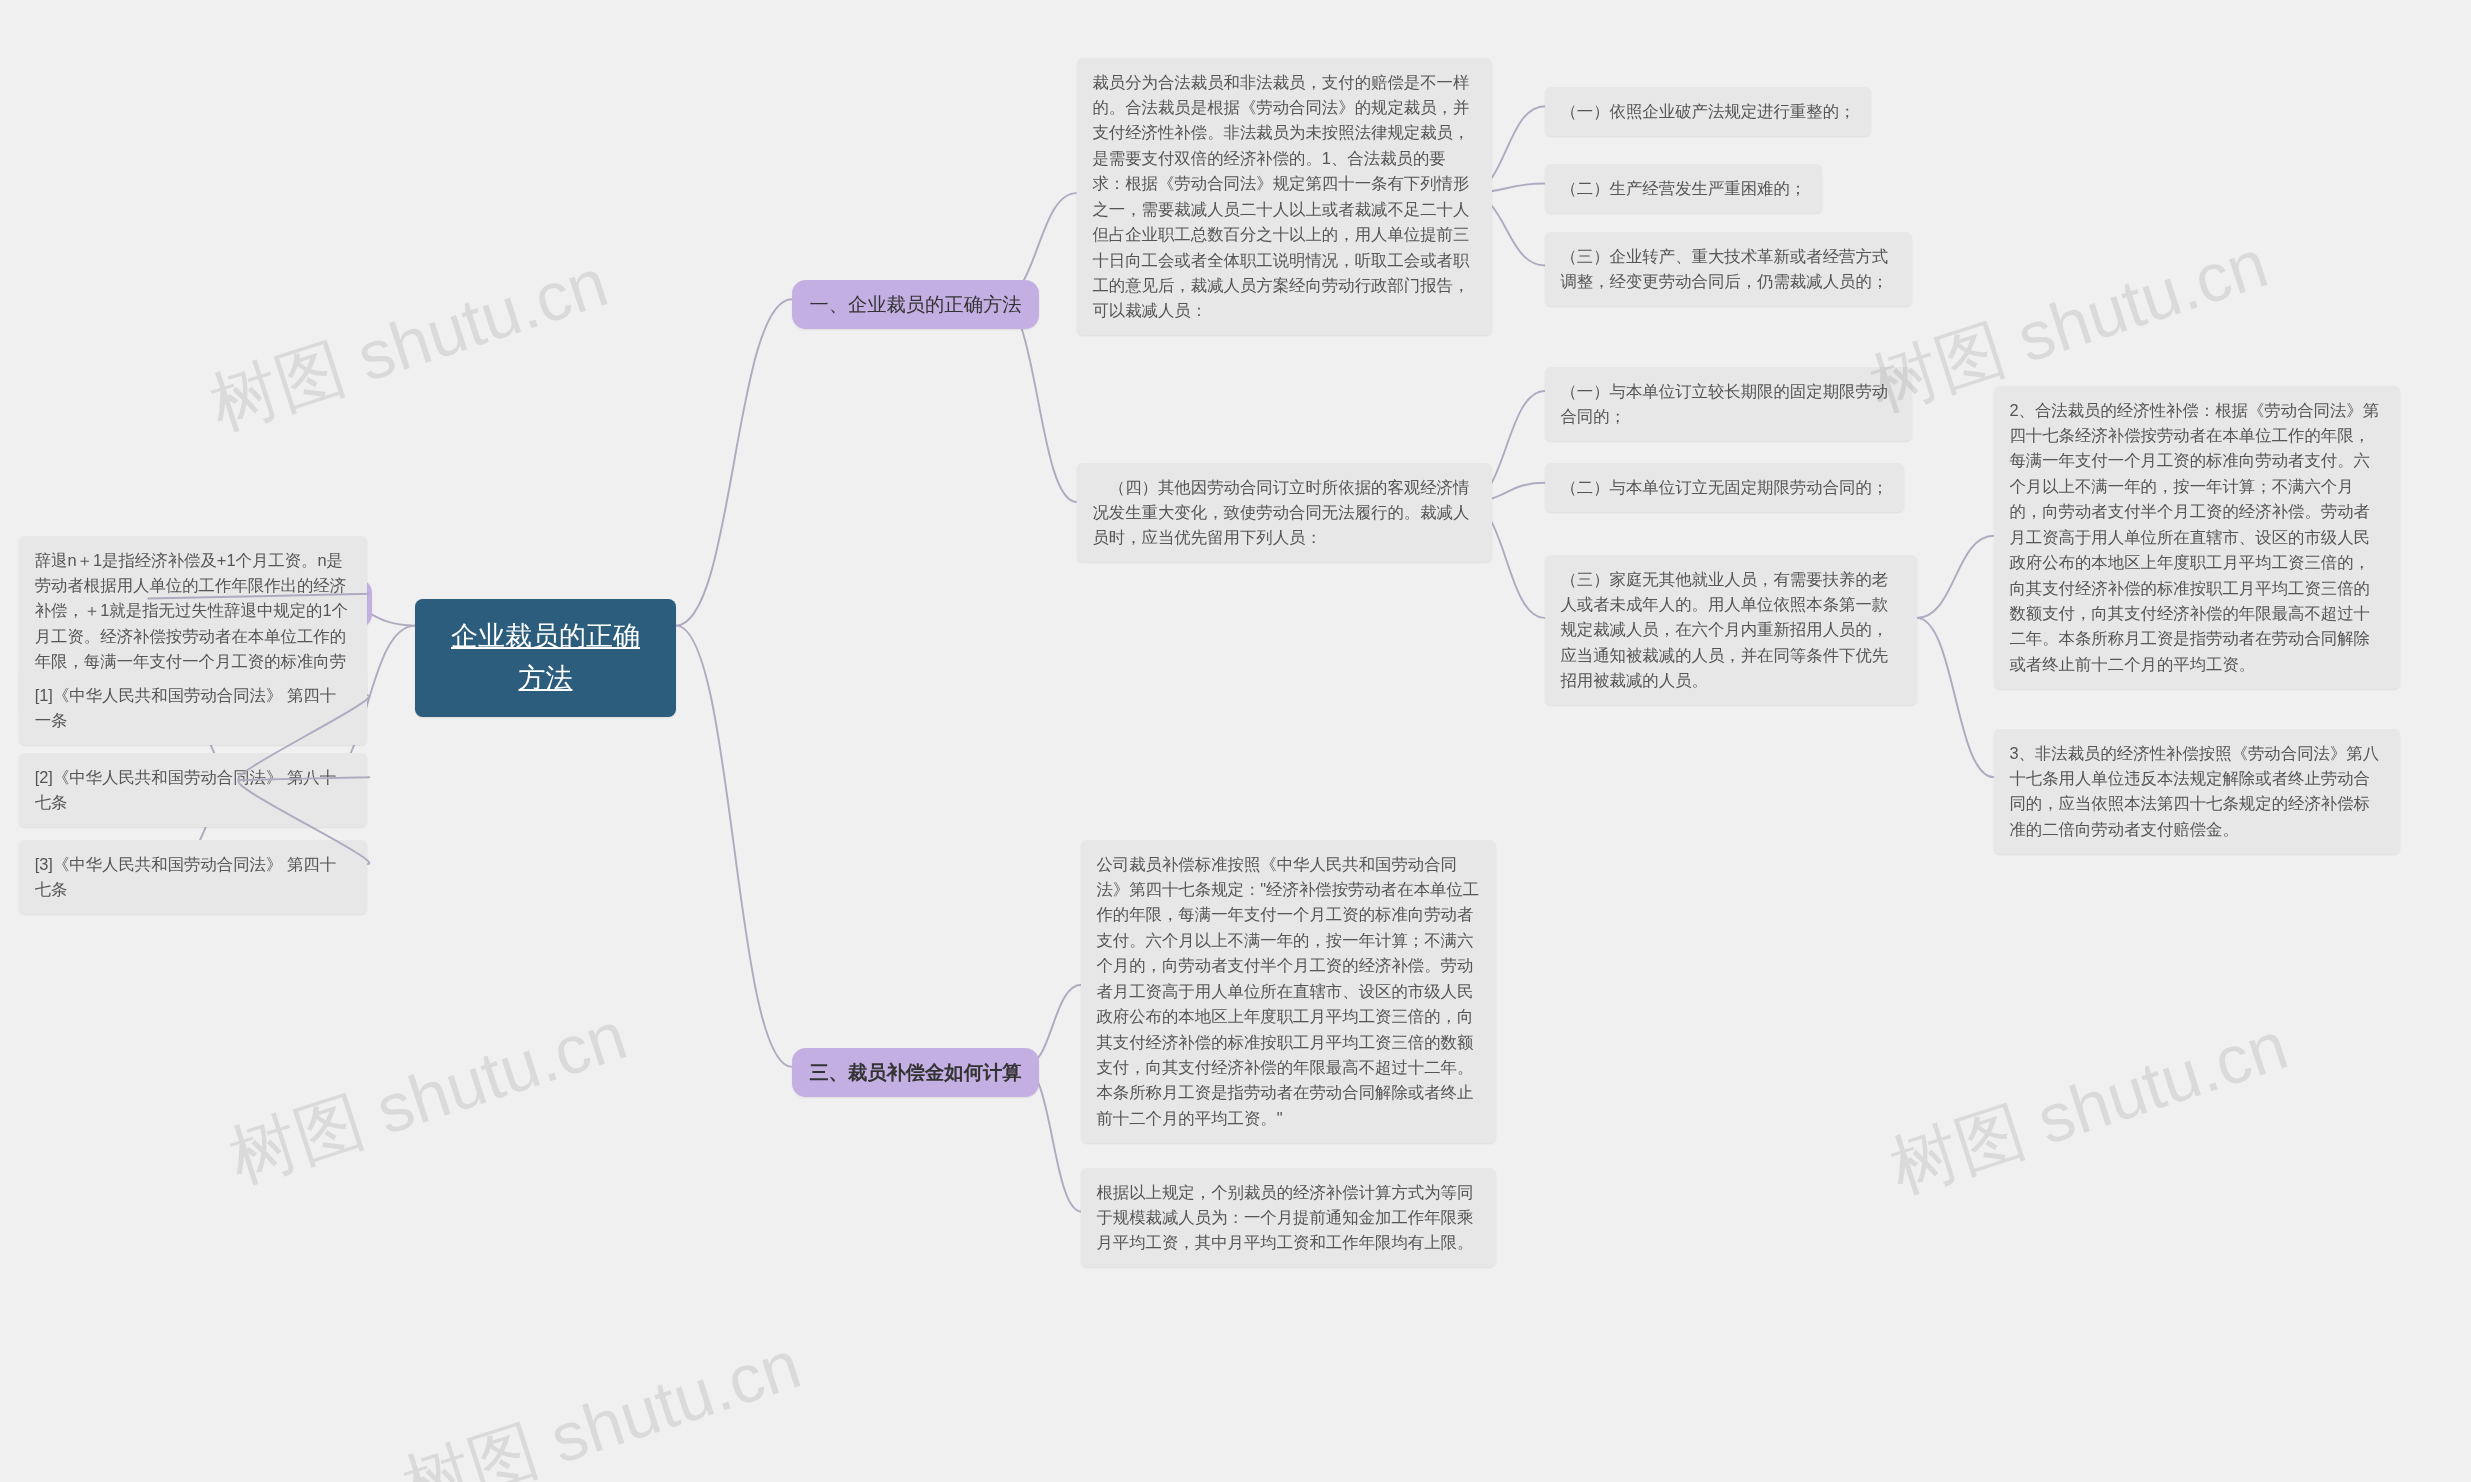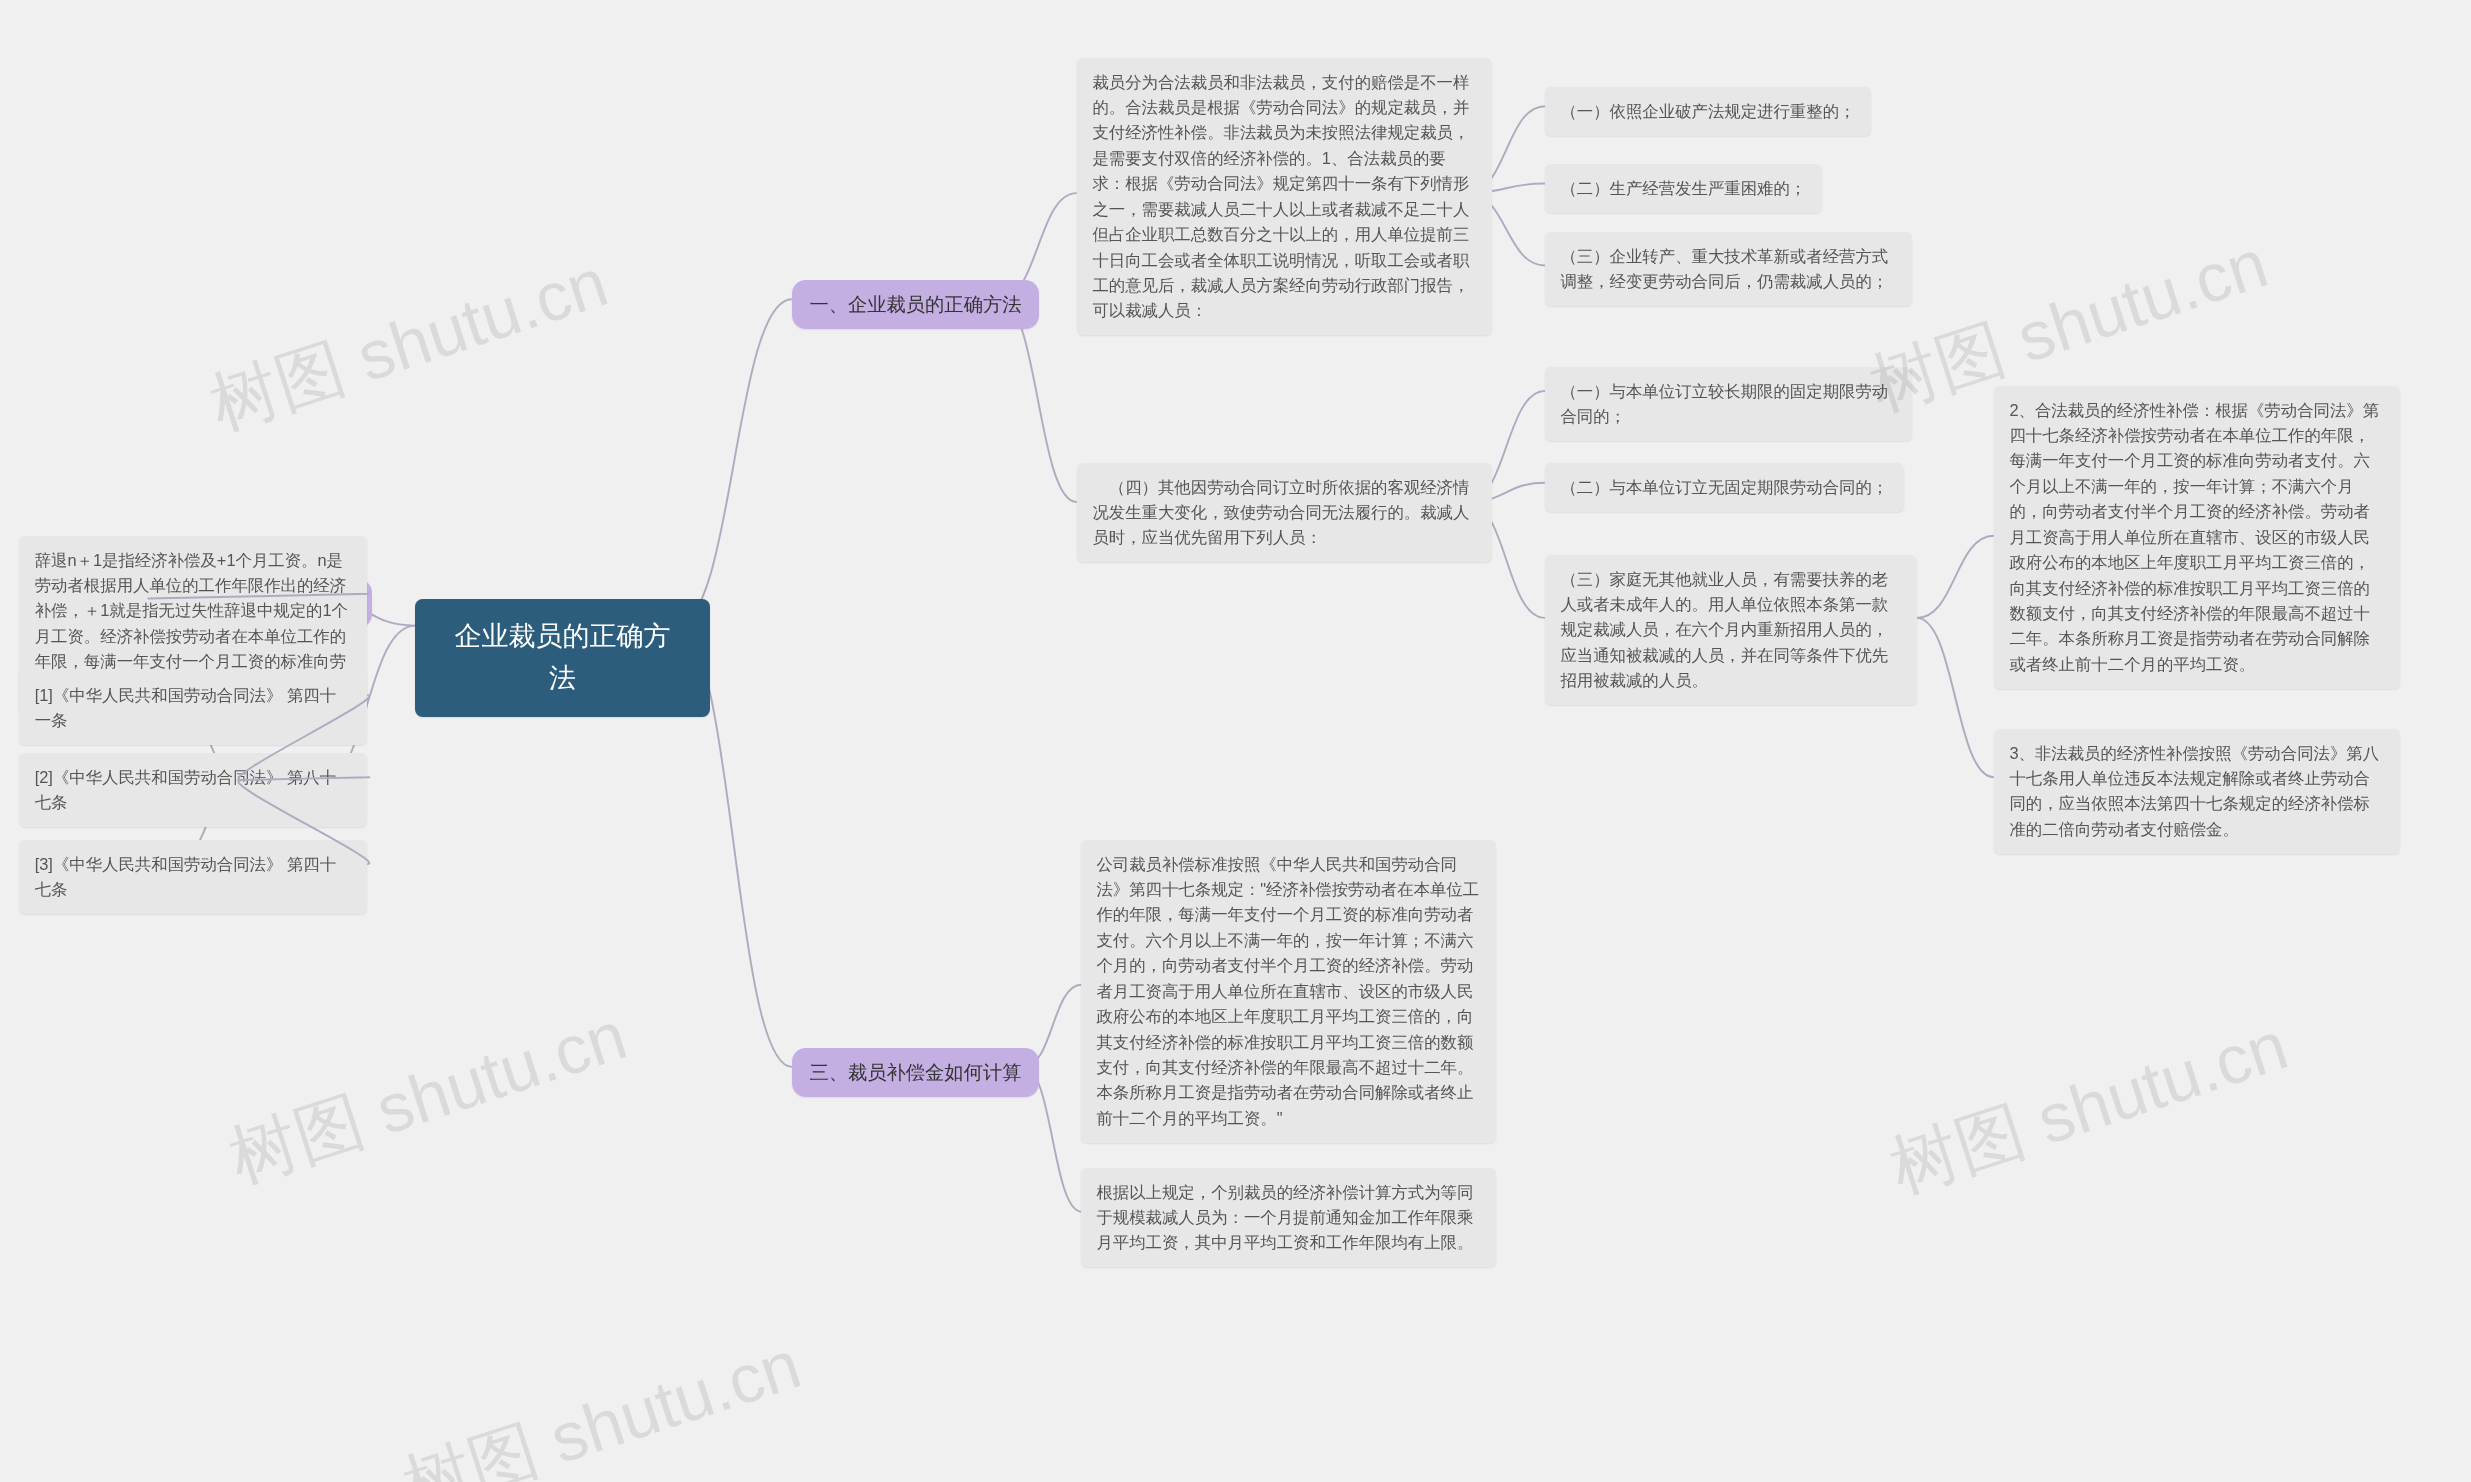--- a/index.html
+++ b/index.html
@@ -101,21 +101,21 @@
       <path d="M 1060 1105 C 1090 1105, 1090 1255, 1120 1255"></path>
 
       <path d="M 155 620 C 130 620, 130 620, 105 620"></path>
 
       <path d="M 250 808 C 215 808, 215 720, 180 720"></path>
       <path d="M 250 808 C 215 808, 215 808, 180 808"></path>
       <path d="M 250 808 C 215 808, 215 895, 180 895"></path>
     </g>
   </svg>
 
-  <div class="node root" style="left:415px; top:599px; width:295px;">企业裁员的正确方法</div>
+  <div class="node root" style="left:415px; top:599px; width:261px;text-decoration:underline;">企业裁员的正确方法</div>
 
   <div class="node branch" style="left:792px; top:280px;">一、企业裁员的正确方法</div>
 
   <div class="node leaf leaf-wide" style="left:1077px; top:58px;">裁员分为合法裁员和非法裁员，支付的赔偿是不一样的。合法裁员是根据《劳动合同法》的规定裁员，并支付经济性补偿。非法裁员为未按照法律规定裁员，是需要支付双倍的经济补偿的。1、合法裁员的要求：根据《劳动合同法》规定第四十一条有下列情形之一，需要裁减人员二十人以上或者裁减不足二十人但占企业职工总数百分之十以上的，用人单位提前三十日向工会或者全体职工说明情况，听取工会或者职工的意见后，裁减人员方案经向劳动行政部门报告，可以裁减人员：</div>
 
   <div class="node leaf" style="left:1545px; top:87px; max-width:348px;">（一）依照企业破产法规定进行重整的；</div>
 
   <div class="node leaf" style="left:1545px; top:164px; max-width:348px;">（二）生产经营发生严重困难的；</div>
 
   <div class="node leaf" style="left:1545px; top:232px; max-width:367px;">（三）企业转产、重大技术革新或者经营方式调整，经变更劳动合同后，仍需裁减人员的；</div>
@@ -125,21 +125,21 @@
   <div class="node leaf" style="left:1545px; top:463px; max-width:367px;">（二）与本单位订立无固定期限劳动合同的；</div>
 
   <div class="node leaf" style="left:1545px; top:367px; max-width:367px;">（一）与本单位订立较长期限的固定期限劳动合同的；</div>
 
   <div class="node leaf" style="left:1545px; top:555px; max-width:372px;">（三）家庭无其他就业人员，有需要扶养的老人或者未成年人的。用人单位依照本条第一款规定裁减人员，在六个月内重新招用人员的，应当通知被裁减的人员，并在同等条件下优先招用被裁减的人员。</div>
 
   <div class="node leaf" style="left:1994px; top:386px; max-width:406px;">2、合法裁员的经济性补偿：根据《劳动合同法》第四十七条经济补偿按劳动者在本单位工作的年限，每满一年支付一个月工资的标准向劳动者支付。六个月以上不满一年的，按一年计算；不满六个月的，向劳动者支付半个月工资的经济补偿。劳动者月工资高于用人单位所在直辖市、设区的市级人民政府公布的本地区上年度职工月平均工资三倍的，向其支付经济补偿的标准按职工月平均工资三倍的数额支付，向其支付经济补偿的年限最高不超过十二年。本条所称月工资是指劳动者在劳动合同解除或者终止前十二个月的平均工资。</div>
 
   <div class="node leaf" style="left:1994px; top:729px; max-width:406px;">3、非法裁员的经济性补偿按照《劳动合同法》第八十七条用人单位违反本法规定解除或者终止劳动合同的，应当依照本法第四十七条规定的经济补偿标准的二倍向劳动者支付赔偿金。</div>
 
-  <div class="node branch" style="left:792px; top:1048px;">三、裁员补偿金如何计算</div>
+  <div class="node branch" style="left:792px; top:1048px;font-weight:bold;">三、裁员补偿金如何计算</div>
 
   <div class="node leaf leaf-wide" style="left:1081px; top:840px;">公司裁员补偿标准按照《中华人民共和国劳动合同法》第四十七条规定："经济补偿按劳动者在本单位工作的年限，每满一年支付一个月工资的标准向劳动者支付。六个月以上不满一年的，按一年计算；不满六个月的，向劳动者支付半个月工资的经济补偿。劳动者月工资高于用人单位所在直辖市、设区的市级人民政府公布的本地区上年度职工月平均工资三倍的，向其支付经济补偿的标准按职工月平均工资三倍的数额支付，向其支付经济补偿的年限最高不超过十二年。本条所称月工资是指劳动者在劳动合同解除或者终止前十二个月的平均工资。"</div>
 
   <div class="node leaf leaf-wide" style="left:1081px; top:1168px;">根据以上规定，个别裁员的经济补偿计算方式为等同于规模裁减人员为：一个月提前通知金加工作年限乘月平均工资，其中月平均工资和工作年限均有上限。</div>
 
   <div class="node branch" style="left:150px; top:579px;">二、辞退n+1什么意思</div>
 
   <div class="node leaf leaf-narrow" style="left: 19.3px; top: 536px; width: 348px;">辞退n＋1是指经济补偿及+1个月工资。n是劳动者根据用人单位的工作年限作出的经济补偿，＋1就是指无过失性辞退中规定的1个月工资。经济补偿按劳动者在本单位工作的年限，每满一年支付一个月工资的标准向劳动者支付。</div>
 
   <style>

